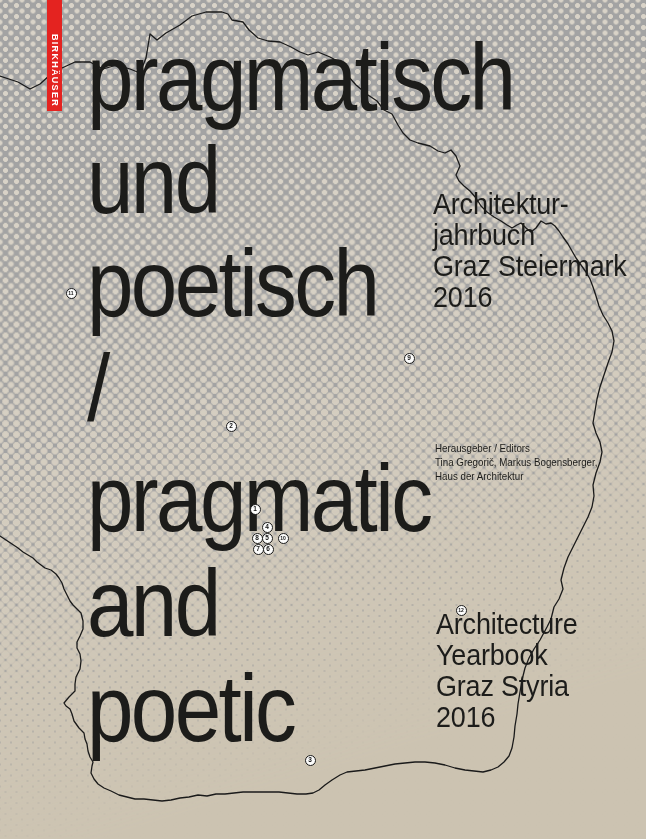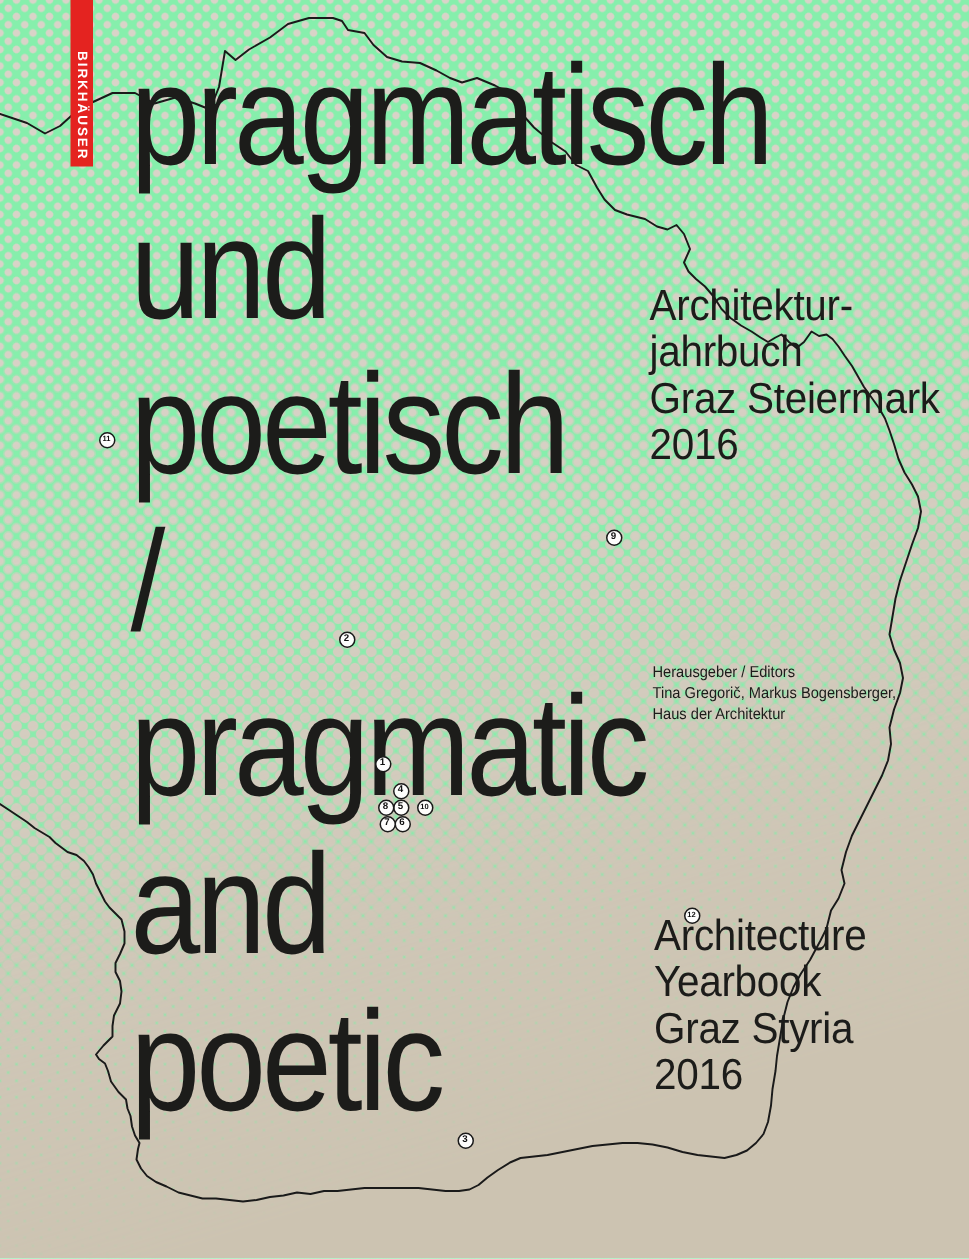--- a/index.html
+++ b/index.html
@@ -1,20 +1,20 @@
 <!DOCTYPE html>
 <html><head>
 <meta charset="utf-8">
 <style>
   html,body{margin:0;padding:0;}
   .page{
     position:relative;
     width:646px;height:839px;
     overflow:hidden;
-    background:#86efac;
+    background:#a3a3a3;
     font-family:"Liberation Sans","DejaVu Sans",sans-serif;
     color:#1c1c1a;
   }
   
   .dots{position:absolute;inset:0;pointer-events:none;}
   .dots-1{
     background-image:
       radial-gradient(circle,#d9d3c8 2.1px,rgba(217,211,200,0) 2.9px),
       radial-gradient(circle,#d9d3c8 2.1px,rgba(217,211,200,0) 2.9px);
     background-size:11px 11px;

